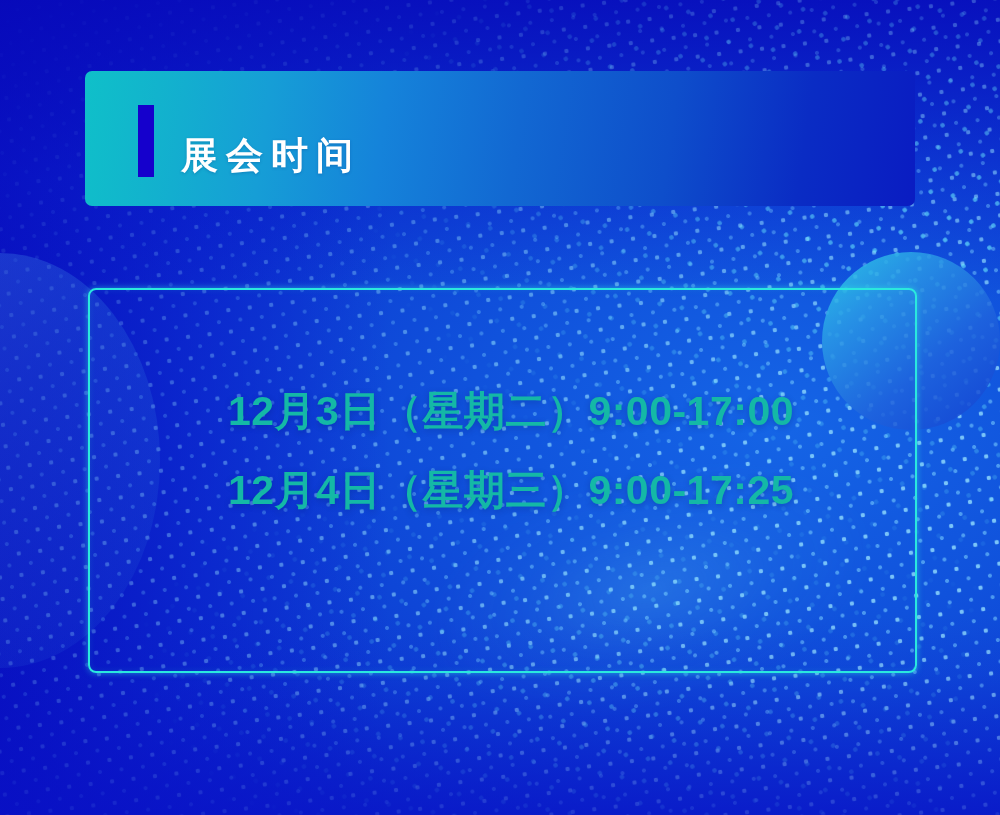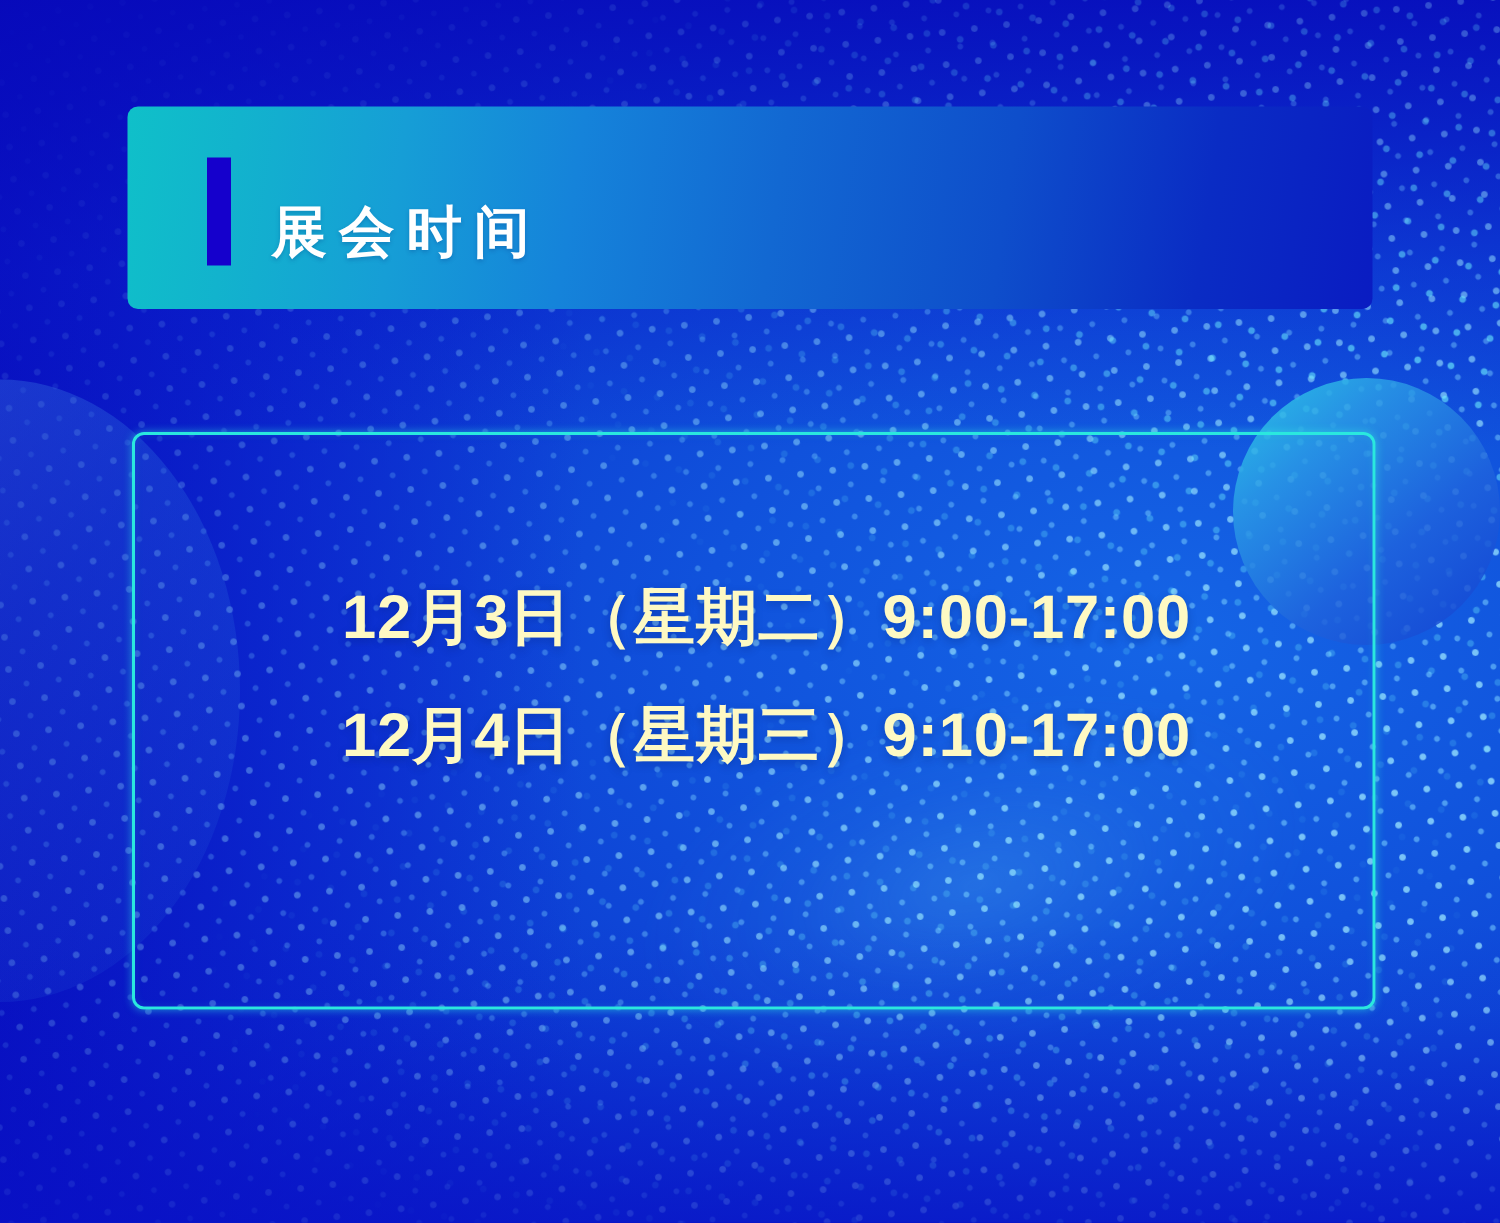--- a/index.html
+++ b/index.html
@@ -152,21 +152,21 @@
       inset 0 0 6px rgba(45,235,225,0.12);
     box-sizing: border-box;
   }
 
   .dates {
     position: absolute;
     left: 228px; top: 372px;
     width: 620px;
   }
   .date-line {
-    color: #fef9c3;
+    color: #14b8a6;
     font-size: 41px;
     font-weight: 700;
     line-height: 79px;
     white-space: nowrap;
     letter-spacing: 0.5px;
     text-shadow: 0 2px 6px rgba(0,30,110,0.30);
   }
 </style>
 </head>
 <body>
@@ -189,16 +189,16 @@
 
   <div class="banner">
     <span class="banner-bar"></span>
     <span class="banner-title">展会时间</span>
   </div>
 
   <div class="frame"></div>
 
   <div class="dates">
     <div class="date-line">12月3日（星期二）9:00-17:00</div>
-    <div class="date-line">12月4日（星期三）9:10-17:00</div>
+    <div class="date-line">12月4日（星期三）9:00-17:25</div>
   </div>
 
 </div>
 
 </body></html>

